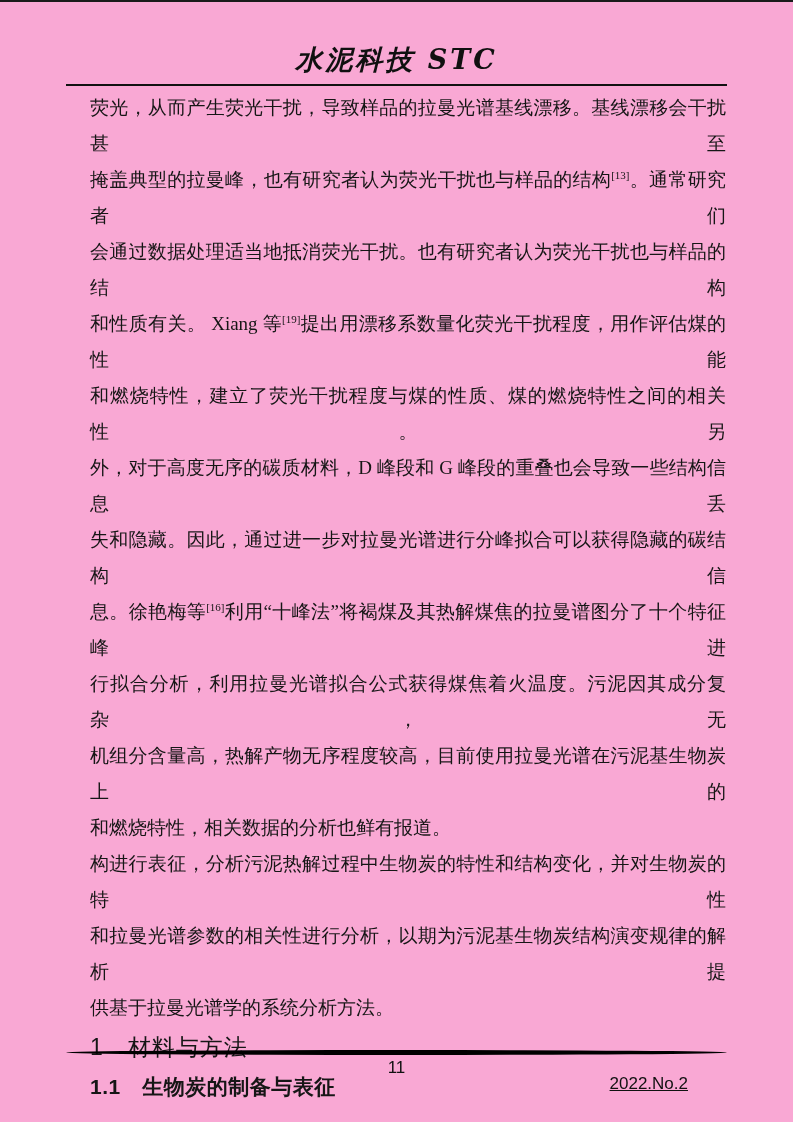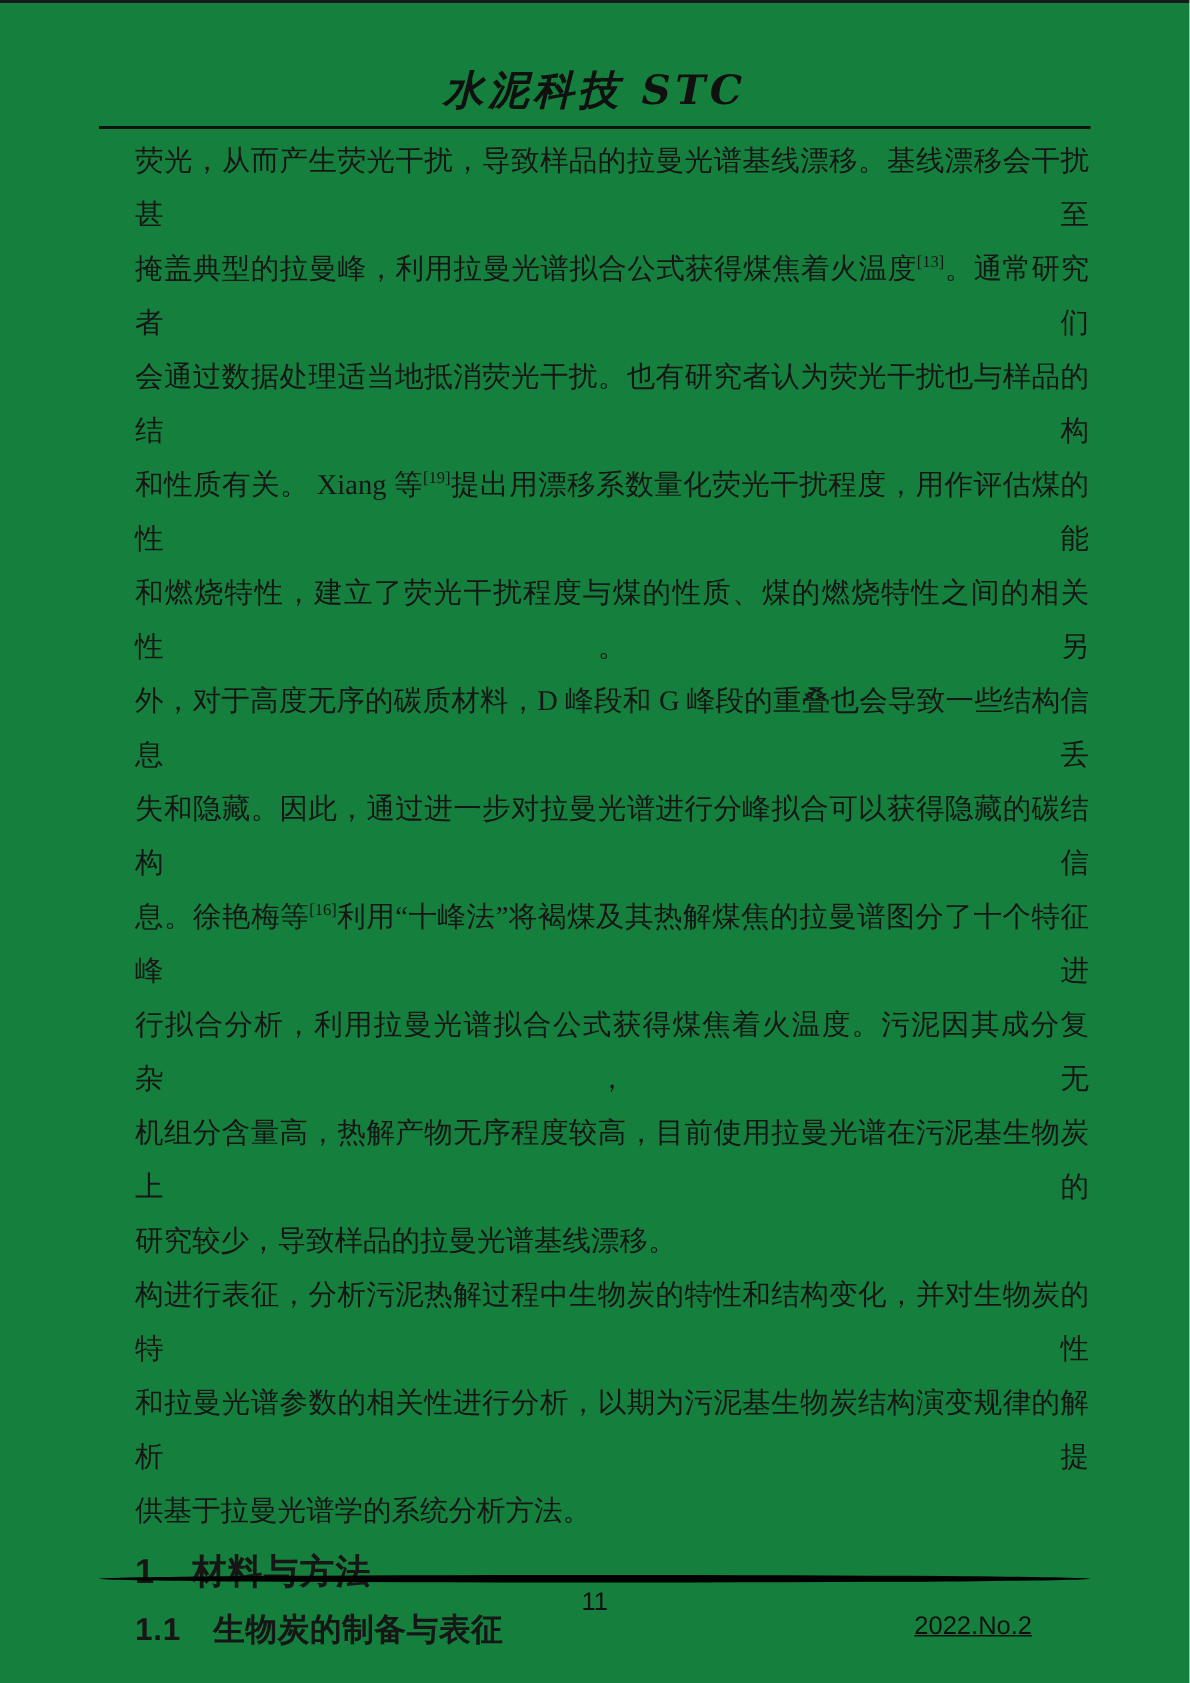--- a/index.html
+++ b/index.html
@@ -1,20 +1,20 @@
 <!DOCTYPE html>
 <html><head>
 <meta charset="utf-8">
 <style>
   html, body { margin: 0; padding: 0; background: #ffffff; }
   .page {
     position: relative;
     width: 793px;
     height: 1122px;
-    background: #15803d;
+    background: #f9a8d4;
     overflow: hidden;
     font-family: "Liberation Serif", "DejaVu Serif", serif;
     color: #141414;
   }
   .scan-edge-top {
     position: absolute;
     top: 0; left: 0; right: 0;
     height: 2px;
     background: #1a1a1a;
   }
@@ -58,21 +58,21 @@
   }
   .line.last { text-align-last: left; }
   .line.indent { text-indent: 24px; }
   .line sup {
     font-size: 11px;
     line-height: 0;
     vertical-align: super;
   }
   .line.h1 {
     font-family: "Liberation Sans", "DejaVu Sans", sans-serif;
-    font-weight: 700;
+    font-weight: 400;
     font-size: 23px;
     line-height: 42px;
     text-align: right;
     text-align-last: left;
     letter-spacing: 1px;
   }
   .line.h2 {
     font-family: "Liberation Sans", "DejaVu Sans", sans-serif;
     font-weight: 700;
     font-size: 21px;
@@ -121,30 +121,30 @@
 
   <header class="page-header">
     <div class="header-title">水泥科技 STC</div>
   </header>
 
   <div class="header-rule"></div>
 
   <main class="content">
     <div id="lines">
         <div class="line body"><span>荧光，从而产生荧光干扰，导致样品的拉曼光谱基线漂移。基线漂移会干扰甚至</span></div>
-        <div class="line body"><span>掩盖典型的拉曼峰，利用拉曼光谱拟合公式获得煤焦着火温度</span><sup>[13]</sup><span>。通常研究者们</span></div>
+        <div class="line body"><span>掩盖典型的拉曼峰，也有研究者认为荧光干扰也与样品的结构</span><sup>[13]</sup><span>。通常研究者们</span></div>
         <div class="line body"><span>会通过数据处理适当地抵消荧光干扰。也有研究者认为荧光干扰也与样品的结构</span></div>
         <div class="line body"><span>和性质有关。 Xiang 等</span><sup>[19]</sup><span>提出用漂移系数量化荧光干扰程度，用作评估煤的性能</span></div>
         <div class="line body"><span>和燃烧特性，建立了荧光干扰程度与煤的性质、煤的燃烧特性之间的相关性。另</span></div>
         <div class="line body"><span>外，对于高度无序的碳质材料，D 峰段和 G 峰段的重叠也会导致一些结构信息丢</span></div>
         <div class="line body"><span>失和隐藏。因此，通过进一步对拉曼光谱进行分峰拟合可以获得隐藏的碳结构信</span></div>
         <div class="line body"><span>息。徐艳梅等</span><sup>[16]</sup><span>利用“十峰法”将褐煤及其热解煤焦的拉曼谱图分了十个特征峰进</span></div>
         <div class="line body"><span>行拟合分析，利用拉曼光谱拟合公式获得煤焦着火温度。污泥因其成分复杂，无</span></div>
         <div class="line body"><span>机组分含量高，热解产物无序程度较高，目前使用拉曼光谱在污泥基生物炭上的</span></div>
-        <div class="line body last"><span>研究较少，导致样品的拉曼光谱基线漂移。</span></div>
+        <div class="line body last"><span>和燃烧特性，相关数据的分析也鲜有报道。</span></div>
         <div class="line body"><span>构进行表征，分析污泥热解过程中生物炭的特性和结构变化，并对生物炭的特性</span></div>
         <div class="line body"><span>和拉曼光谱参数的相关性进行分析，以期为污泥基生物炭结构演变规律的解析提</span></div>
         <div class="line body last"><span>供基于拉曼光谱学的系统分析方法。</span></div>
         <div class="line h1 last"><span>1　材料与方法</span></div>
         <div class="line h2 last"><span>1.1　生物炭的制备与表征</span></div>
       </div>
   </main>
 
   <div class="footer-rule"></div>
 

